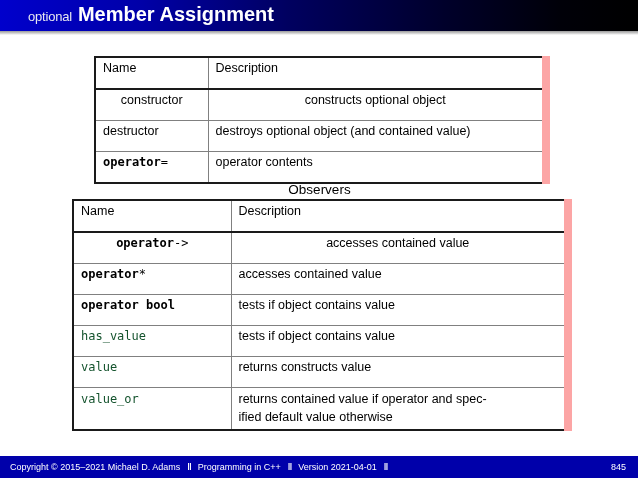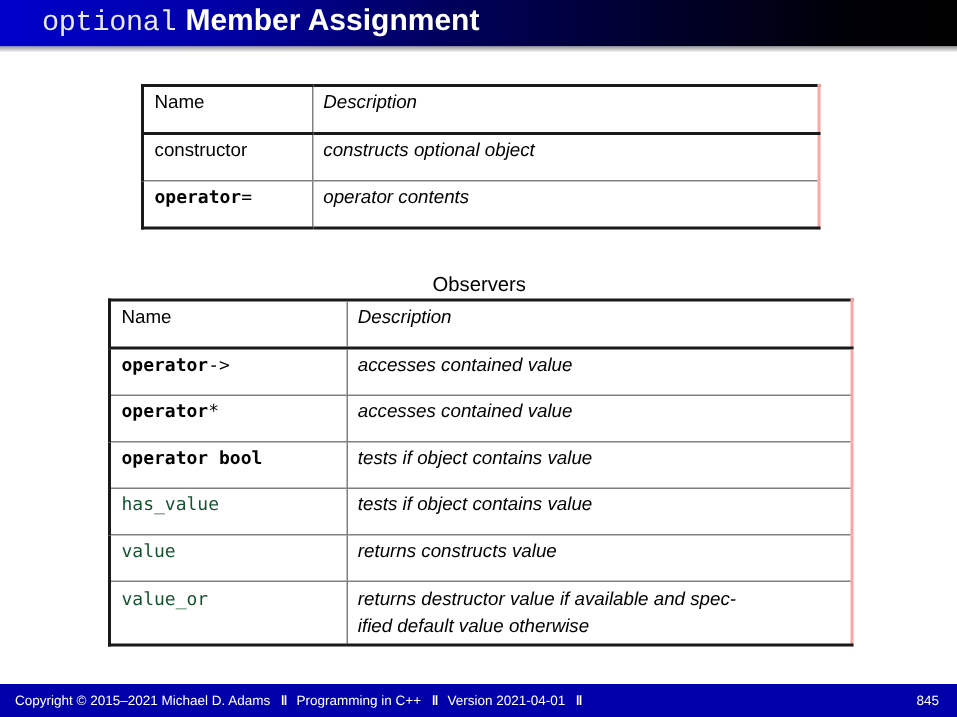--- a/index.html
+++ b/index.html
@@ -23,22 +23,22 @@
     height: 31px;
     background: linear-gradient(to right, #0000cc 0%, #0000a8 22%, #000060 45%, #00002a 70%, #000008 88%, #000000 100%);
   }
   #slide-header .title-wrap {
     position: absolute;
     left: 28px;
     top: 3px;
     white-space: nowrap;
   }
   #title-mono {
-    font-family: Liberation Mono, monospace;
-    font-size: 19px;
+    font-family: Liberation Sans, sans-serif;
+    font-size: 13px;
     color: #e8e8f0;
     letter-spacing: -0.2px;
   }
   #title-rest {
     font-family: "Liberation Sans", sans-serif;
     font-size: 20px;
     font-weight: bold;
     color: #ffffff;
     margin-left: 6px;
   }
@@ -81,29 +81,29 @@
     font-weight: normal;
     color: #000000;
     line-height: 16px;
     height: 17px;
   }
   table.api-table thead th {
     border-bottom: 2px solid #1a1a1a;
   }
   table.api-table tbody tr:first-child td {
     border-top: none;
+    text-align: center;
   }
   table.api-table td:first-child,
   table.api-table th:first-child {
     border-left: 2px solid #1a1a1a;
   }
   table.api-table td:last-child,
   table.api-table th:last-child {
-    border-right: 2px solid #fca5a5;
-    font-style: italic;
+    border-right: 8px solid #fca5a5;
   }
   table.api-table tbody tr:last-child td {
     border-bottom: 2px solid #1a1a1a;
   }
   table.api-table thead th {
     border-top: 2px solid #1a1a1a;
   }
 
   .mono-b {
     font-family: "DejaVu Sans Mono", monospace;
@@ -210,20 +210,24 @@
           <th>Name</th>
           <th>Description</th>
         </tr>
       </thead>
       <tbody>
         <tr>
           <td>constructor</td>
           <td>constructs optional object</td>
         </tr>
         <tr>
+          <td>destructor</td>
+          <td>destroys optional object (and contained value)</td>
+        </tr>
+        <tr>
           <td><span class="mono-b">operator</span><span class="mono-op">=</span></td>
           <td>operator contents</td>
         </tr>
       </tbody>
     </table>
   </div>
 
   <div id="table-observers-wrap">
     <div class="section-caption cap-observers">Observers</div>
 
@@ -255,21 +259,21 @@
           <td><span class="mono-gray">has_value</span></td>
           <td>tests if object contains value</td>
         </tr>
         <tr>
           <td><span class="mono-gray">value</span></td>
           <td>returns constructs value</td>
         </tr>
         <tr>
           <td class="wrap-cell" style="vertical-align:top;"><span class="mono-gray">value_or</span></td>
           <td class="wrap-cell">
-            <span>returns destructor value if available and spec-</span><br>
+            <span>returns contained value if operator and spec-</span><br>
             <span>ified default value otherwise</span>
           </td>
         </tr>
       </tbody>
     </table>
   </div>
 
 </div>
 
 <div id="slide-footer">

